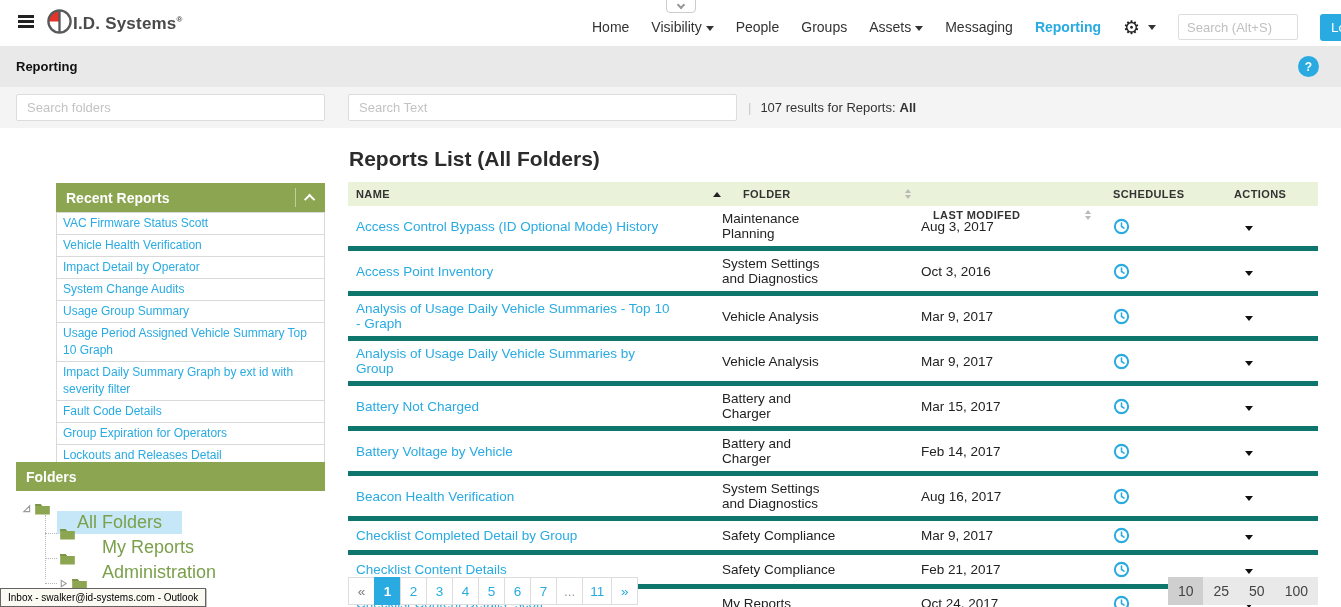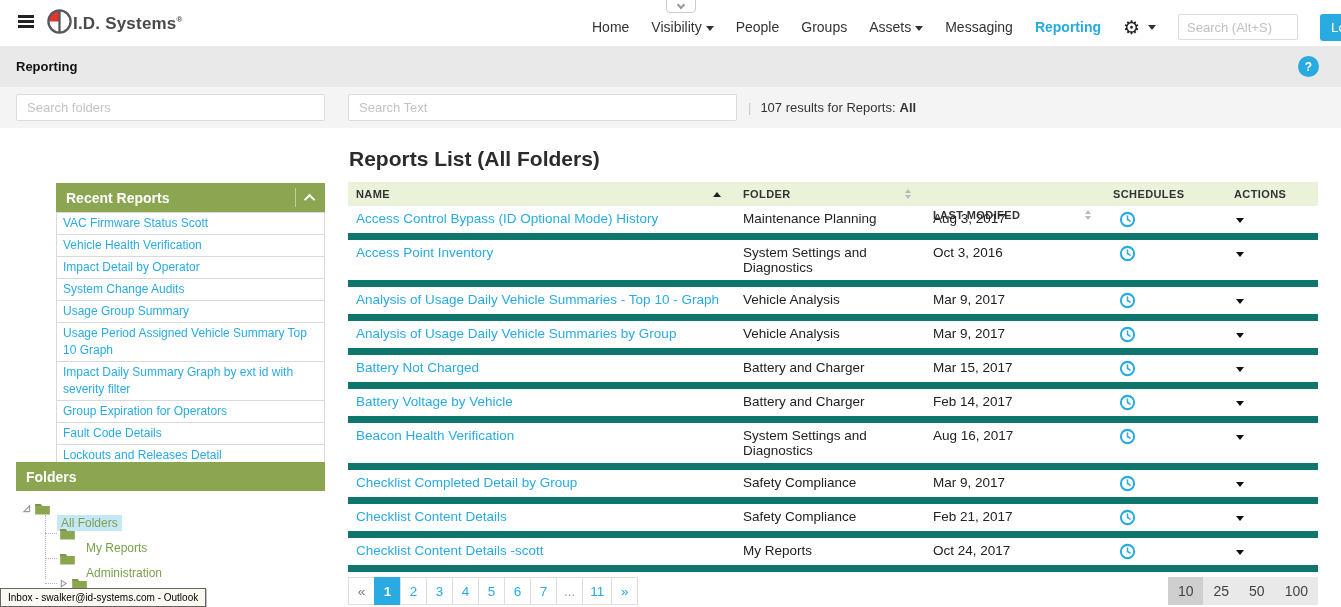--- a/index.html
+++ b/index.html
@@ -63,37 +63,37 @@
   .recent-list li:first-child { border-top:1px solid #d9d9d9; }
   
   .tree { position:relative; padding:8px 0 0 6px; }
   .tree::before { content:''; position:absolute; left:29px; top:24px; height:64px;
     border-left:1px dotted #b7b7b7; }
   .tree-row { display:flex; align-items:center; height:18px; margin-bottom:7px; position:relative; cursor:pointer; }
   .tree-row.child { margin-left:23px; }
   .tree-row .h-dots { width:12px; border-top:1px dotted #b7b7b7; margin-right:2px; }
   .tgl { width:9px; height:9px; margin-right:3px; flex:none; }
   .folder-ic { width:17px; height:13px; margin-right:6px; flex:none; }
-  .tree-label { font-size:12px; color:#7aa04b; padding:1px 4px; white-space:nowrap;margin-top:29px; }
+  .tree-label { font-size:18px; color:#7aa04b; padding:1px 20px; white-space:nowrap;margin-top:29px; }
   .tree-label.selected { background:#c6e7f8; }
   
   .page-title { position:absolute; left:349px; top:147px; font-size:21px; font-weight:bold; color:#2b2b2b; }
   .report-table { position:absolute; left:348px; top:182px; width:970px; font-size:13.5px; }
   .thead { display:flex; background:#eaf2d9; height:24px; align-items:center; }
   .th { display:flex; align-items:center; justify-content:space-between; font-size:11px;
     font-weight:bold; color:#333; letter-spacing:.4px; padding:0 14px 0 8px; cursor:pointer; }
   .th:nth-child(1){ width:387px;text-align:center; } .th:nth-child(2){ width:190px; } .th:nth-child(3){ width:180px;margin-top:42px; }
   .th:nth-child(4){ width:121px; cursor:default; } .th:nth-child(5){ width:92px; cursor:default; }
   .sort-asc { width:0; height:0; border-left:4px solid transparent; border-right:4px solid transparent;
     border-bottom:5px solid #222; }
   .sort-both { display:flex; flex-direction:column; gap:2px; }
   .sort-both i { display:block; width:0; height:0; border-left:3.5px solid transparent; border-right:3.5px solid transparent; }
   .sort-both i.u { border-bottom:4px solid #b9b9b9; }
   .sort-both i.d { border-top:4px solid #b9b9b9; }
-  .tr { display:flex; align-items:flex-start; min-height:34px; border-bottom:7px solid #0f766e; background:#fff; }
+  .tr { display:flex; align-items:center; min-height:34px; border-bottom:5px solid #0f766e; background:#fff;gap:27px; }
   .td { padding:5px 14px 5px 8px; }
   .td-name { width:387px; color:#29abe2; cursor:pointer; }
   .td-folder { width:190px; color:#222; padding-right:44px; }
   .td-modified { width:180px; color:#222; }
   .td-sched { width:121px; padding-left:14px; }
   .td-actions { width:92px; padding-left:10px; }
   .clock { width:17px; height:17px; display:block; cursor:pointer; }
   .action-caret { display:inline-block; width:0; height:0; border-left:4.5px solid transparent;
     border-right:4.5px solid transparent; border-top:5.5px solid #111; cursor:pointer; }
   
@@ -175,22 +175,22 @@
       <span class="chev-up"></span>
     </div>
     <ul class="recent-list">
         <li>VAC Firmware Status Scott</li>
         <li>Vehicle Health Verification</li>
         <li>Impact Detail by Operator</li>
         <li>System Change Audits</li>
         <li>Usage Group Summary</li>
         <li>Usage Period Assigned Vehicle Summary Top 10 Graph</li>
         <li>Impact Daily Summary Graph by ext id with severity filter</li>
+        <li>Fault Code Details</li>
         <li>Group Expiration for Operators</li>
-        <li>Fault Code Details</li>
         <li>Lockouts and Releases Detail</li>
       </ul>
   </div>
 
   <div class="panel" style="top:462px;">
     <div class="panel-head">
       <span>Folders</span>
     </div>
     <div class="tree">
         <div class="tree-row">

